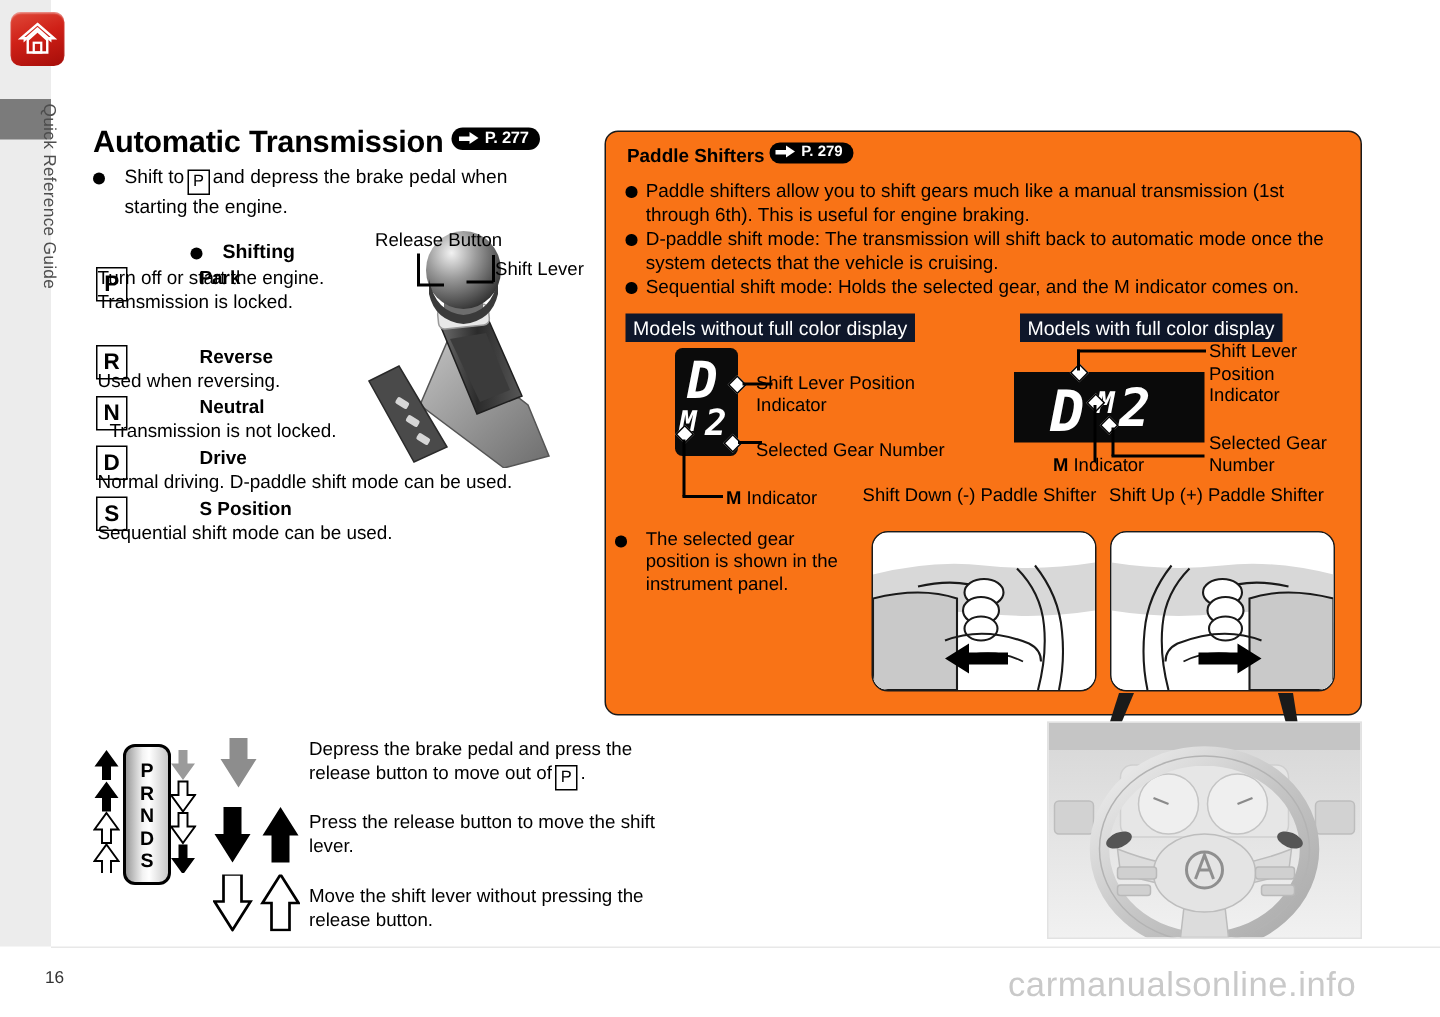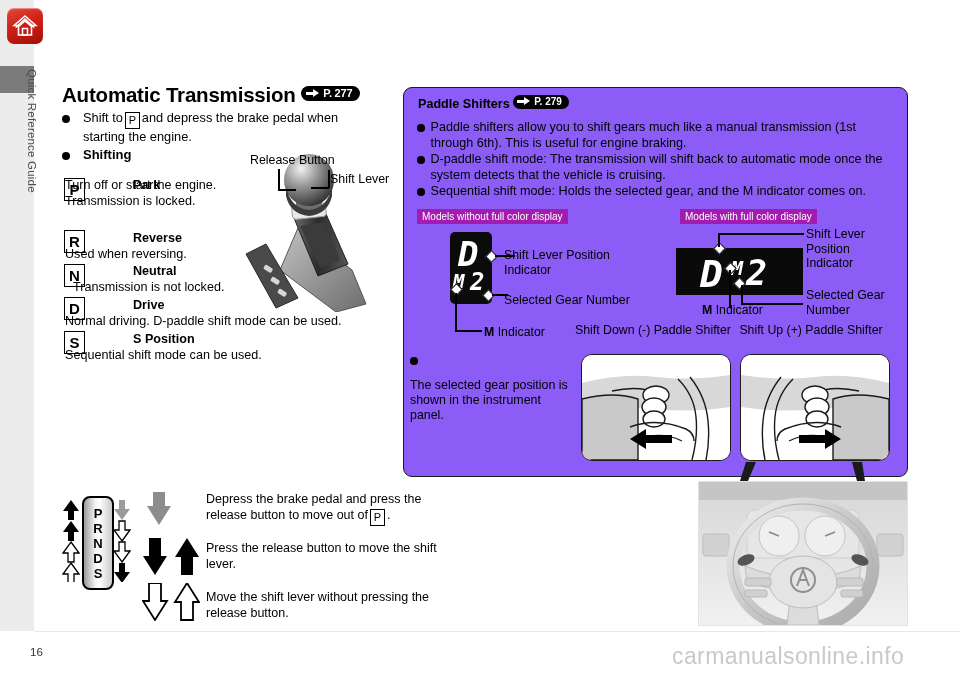--- a/index.html
+++ b/index.html
@@ -63,21 +63,21 @@
   .badge-lg{font-size:12.5px;}
   .badge-md{font-size:11px;}
   .badge-sm{font-size:10px;padding:1px 7px 2px 4px;}
 
   
   .bullet-row{position:absolute;display:flex;gap:13px;align-items:flex-start;}
   .dot{
     flex:0 0 auto;width:8px;height:8px;border-radius:50%;background:#000;margin-top:5px;
   }
   .b1{left:62px;top:110px;width:310px;font-size:12.8px;line-height:16px;}
-  .b2{left:62px;top:147px;width:200px;font-size:13px;font-weight:bold;line-height:16px;}
+  .b2{left:62px;top:160px;width:200px;font-size:13px;font-weight:bold;line-height:16px;justify-content:center;}
 
   .gearbox{
     position:absolute;border:1.7px solid #000;width:19px;height:21px;
     display:flex;align-items:center;justify-content:center;
     font-weight:bold;font-size:15px;line-height:1;
   }
   .inline-p{
     display:inline-flex;align-items:center;justify-content:center;
     border:1.3px solid #000;width:13px;height:15px;font-size:11px;
     font-weight:normal;line-height:1;vertical-align:-2px;margin:0 2px;
@@ -85,35 +85,35 @@
   .gearname{position:absolute;font-size:12.6px;font-weight:bold;line-height:15px;margin-left:40px;}
   .geardesc{position:absolute;font-size:12.6px;line-height:15.5px;}
 
   
   .lever-wrap{position:absolute;left:240px;top:152px;width:165px;height:160px;}
   .lbl{position:absolute;font-size:12.4px;white-space:nowrap;}
 
   
   .panel{
     position:absolute;left:403px;top:87px;width:503px;height:388px;
-    background:#8b5cf6;border:1.6px solid #1a1a1a;border-radius:9px;
+    background:#f97316;border:1.6px solid #1a1a1a;border-radius:9px;
   }
   .panel-title{
     position:absolute;left:14px;top:9px;font-size:12.6px;font-weight:bold;
   }
   .panel-bullets{
     position:absolute;left:13px;top:32px;width:478px;
     font-size:12.6px;line-height:15.6px;
   }
   .pb{display:flex;gap:6px;align-items:flex-start;margin-bottom:1px;}
   .pb .dot{width:7.5px;height:7.5px;margin-top:4px;}
 
   .modbar{
-    position:absolute;background:#a21caf;color:#fff;
-    font-size:10px;padding:1.5px 5px 2.5px 5px;white-space:nowrap;
+    position:absolute;background:#0f172a;color:#fff;
+    font-size:13px;padding:1.5px 5px 2.5px 5px;white-space:nowrap;
   }
 
   
   .lcd-mono{
     position:absolute;left:450px;top:232px;width:42px;height:72px;background:#0b0b0b;
     border-radius:5px;
   }
   .lcd-color{
     position:absolute;left:676px;top:248px;width:127px;height:47px;
     background:#0a0a0a;
@@ -332,21 +332,21 @@
   <div class="diamond" style="left:735px;top:279px;"></div>
   <div class="leader" style="left:741px;top:285px;width:1.6px;height:19px;"></div>
   <div class="leader" style="left:741px;top:303px;width:62px;height:1.6px;"></div>
   <div class="callout" style="left:806px;top:288px;white-space:pre-line;">Selected Gear
 Number</div>
 
   <div class="diamond" style="left:726px;top:264px;"></div>
   <div class="leader" style="left:729px;top:270px;width:1.6px;height:38px;"></div>
   <div class="callout" style="left:702px;top:303px;"><b>M</b><span> Indicator</span></div>
 
-  <div class="bullet-row" style="left:410px;top:352px;width:160px;font-size:12.4px;line-height:15.2px;flex-direction:column;">
+  <div class="bullet-row" style="left:410px;top:352px;width:160px;font-size:12.4px;line-height:15.2px;">
     <span class="dot" style="width:7.5px;height:7.5px;"></span>
     <span>The selected gear position is shown in the instrument panel.</span>
   </div>
 
   <div class="paddle-cap" style="left:573px;top:323px;" style2="">Shift Down (-)
 Paddle Shifter</div>
   <div class="paddle-cap" style="left:731px;top:323px;">Shift Up (+)
 Paddle Shifter</div>
 
   <div class="paddle-box" style="left:581px;top:354px;">

